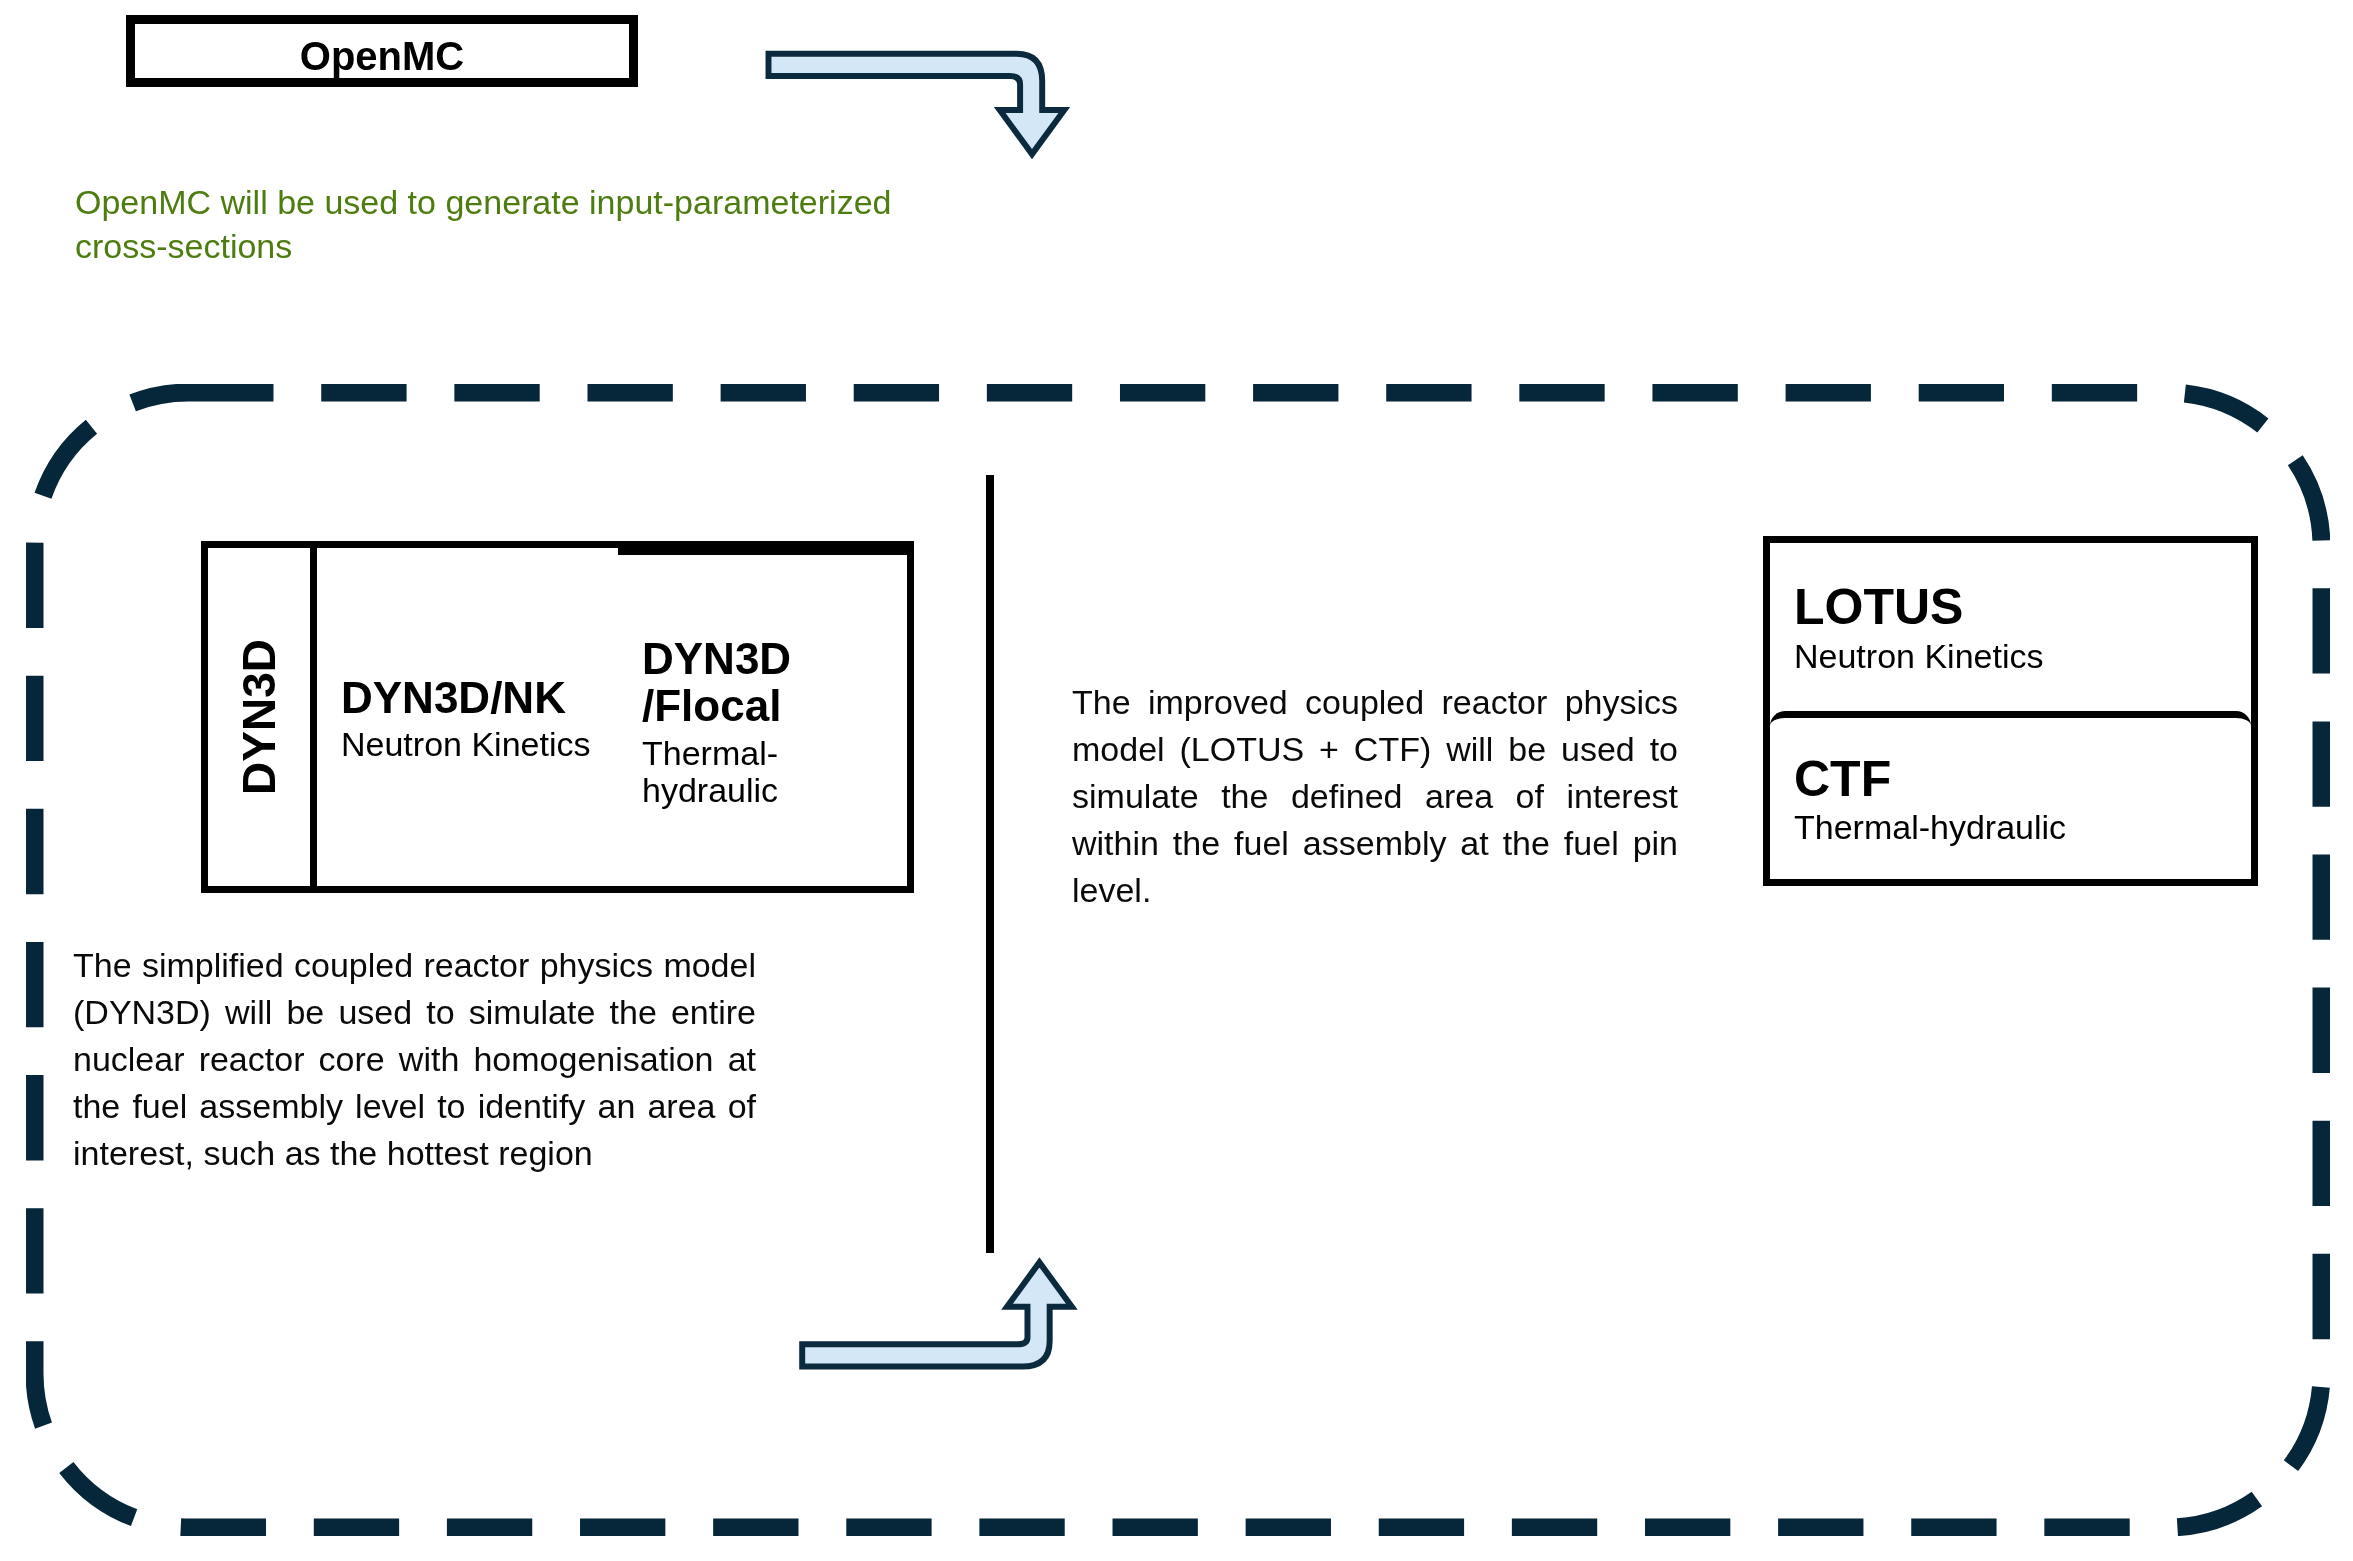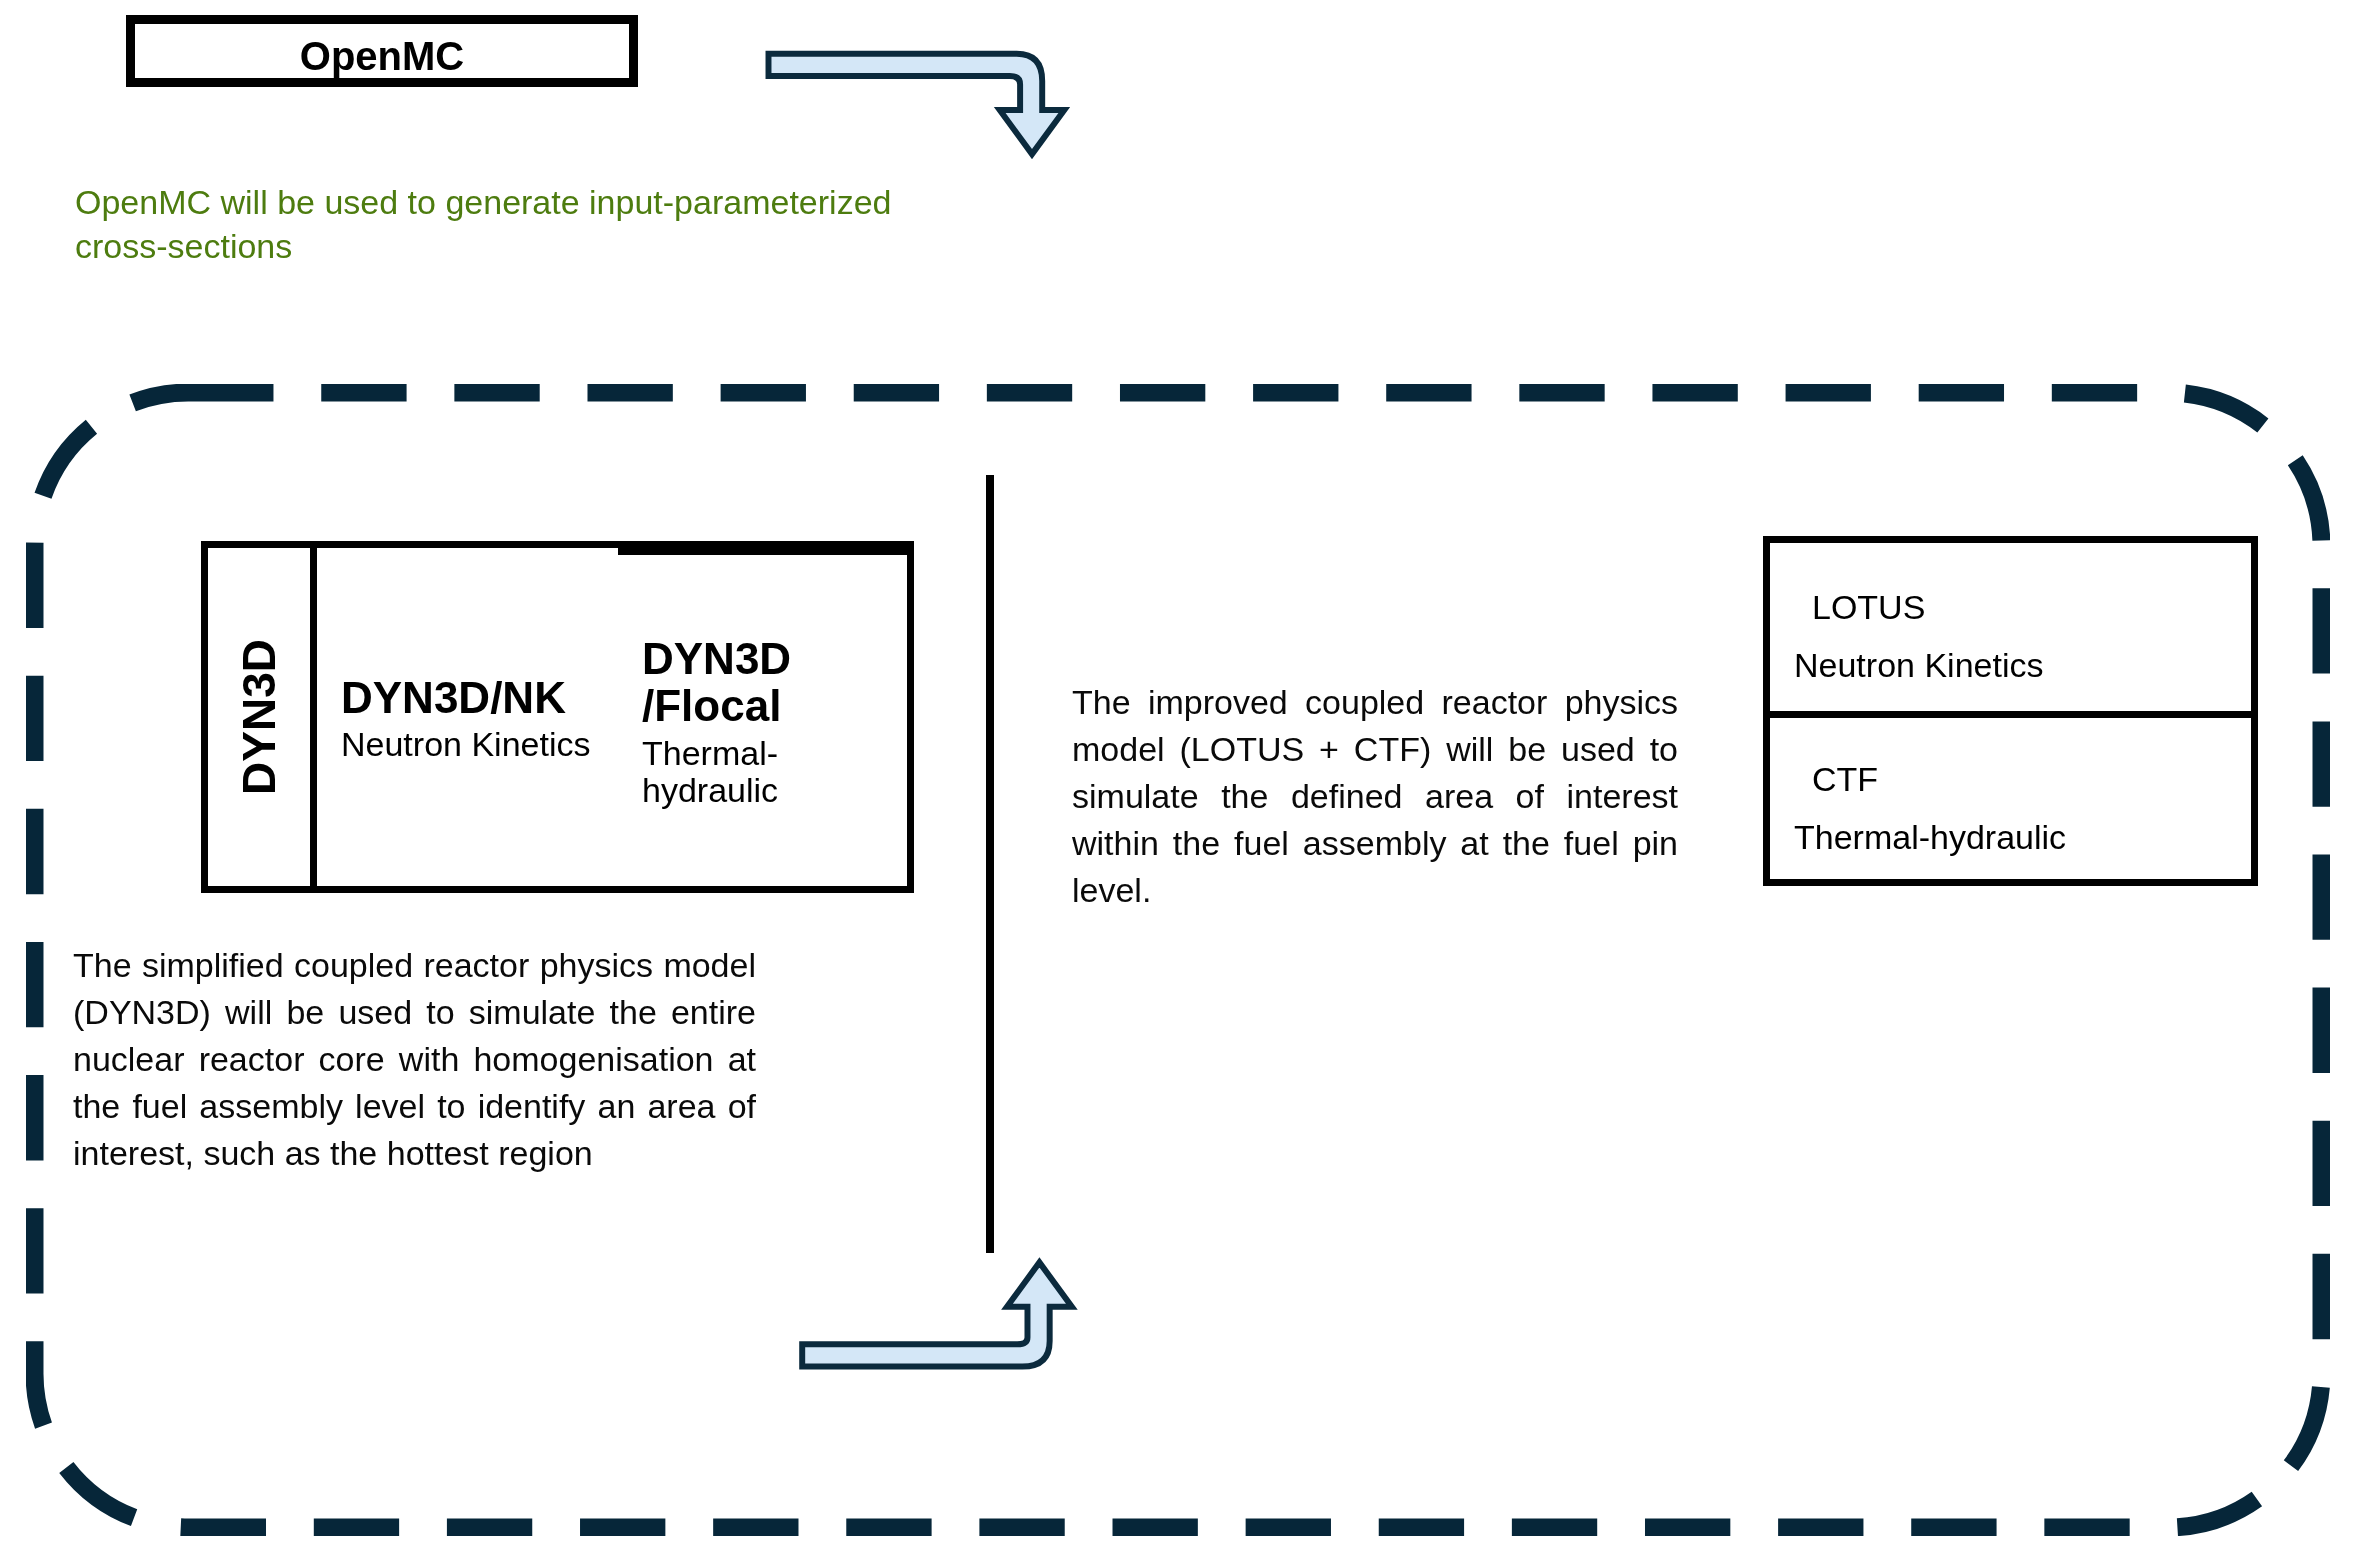--- a/index.html
+++ b/index.html
@@ -156,26 +156,27 @@
     flex: 1 1 50%;
     padding: 8.5px 0 6.8px 24px;
     box-sizing: border-box;
     display: flex;
     flex-direction: column;
     justify-content: center;
     min-height: 0;
   }
   .lotus-row.divider {
     border-top: 7.7px solid #000000;
+    border-radius: 15px;
   }
   .lotus-title {
-    font-size: 34px;
-    font-weight: normal;
+    font-size: 50px;
+    font-weight: bold;
     line-height: 1.08;
-    margin: 18px;
+    margin: 0;
   }
   .lotus-sub {
     font-size: 34px;
     line-height: 1.1;
     margin: 3.4px 0 0 0;
   }
 
   
   .vert-divider {
     position: absolute;

